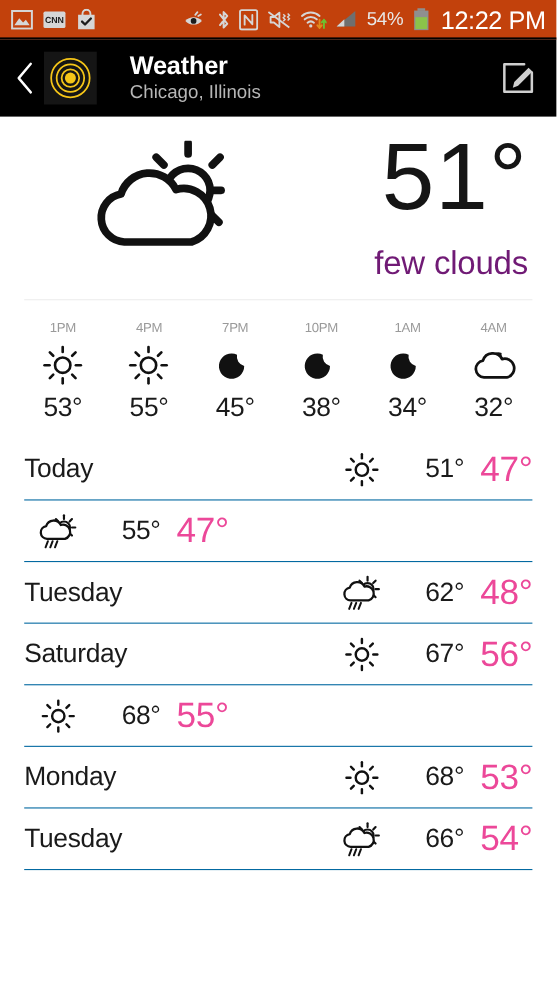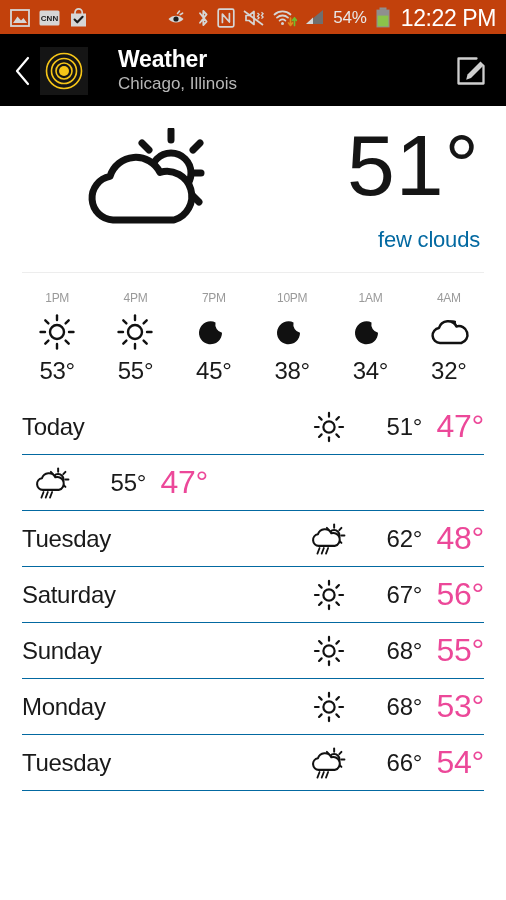--- a/index.html
+++ b/index.html
@@ -141,22 +141,22 @@
     align-items: flex-end;
   }
   .current-temp {
     font-size: 86px;
     font-weight: 300;
     color: #151515;
     line-height: 0.95;
     letter-spacing: 1px;
   }
   .current-desc {
-    font-size: 22px;
-    color: #0369a1;
+    font-size: 30px;
+    color: #701a75;
     margin-top: 20px;
     letter-spacing: -0.2px;
   }
 
   .divider {
     height: 1px;
     background: #e6e6e6;
     margin: 0 22px;
   }
   .divider.light { background: #ededed; }
@@ -535,21 +535,20 @@
           <path d="M31.7 8.3 L28.7 11.3"></path>
             <path d="M11.3 28.7 L8.3 31.7"></path>
         </g>
       </svg>
     </div>
     <div class="day-hi">67°</div>
     <div class="day-lo">56°</div>
   </div>
 
   <div class="day-row">
-    <div class="day-name">Sunday</div>
     <div class="day-icon">
       <svg width="34" height="34" viewBox="0 0 40 40">
         <circle cx="20" cy="20" r="6.6" fill="none" stroke="#111" stroke-width="2.6"></circle>
         <g stroke="#111" stroke-width="2.6" stroke-linecap="round">
           <path d="M20 3.5 V7.8"></path>
             <path d="M20 32.2 V36.5"></path>
           <path d="M3.5 20 H7.8"></path>
             <path d="M32.2 20 H36.5"></path>
           <path d="M8.3 8.3 L11.3 11.3"></path>
             <path d="M28.7 28.7 L31.7 31.7"></path>

